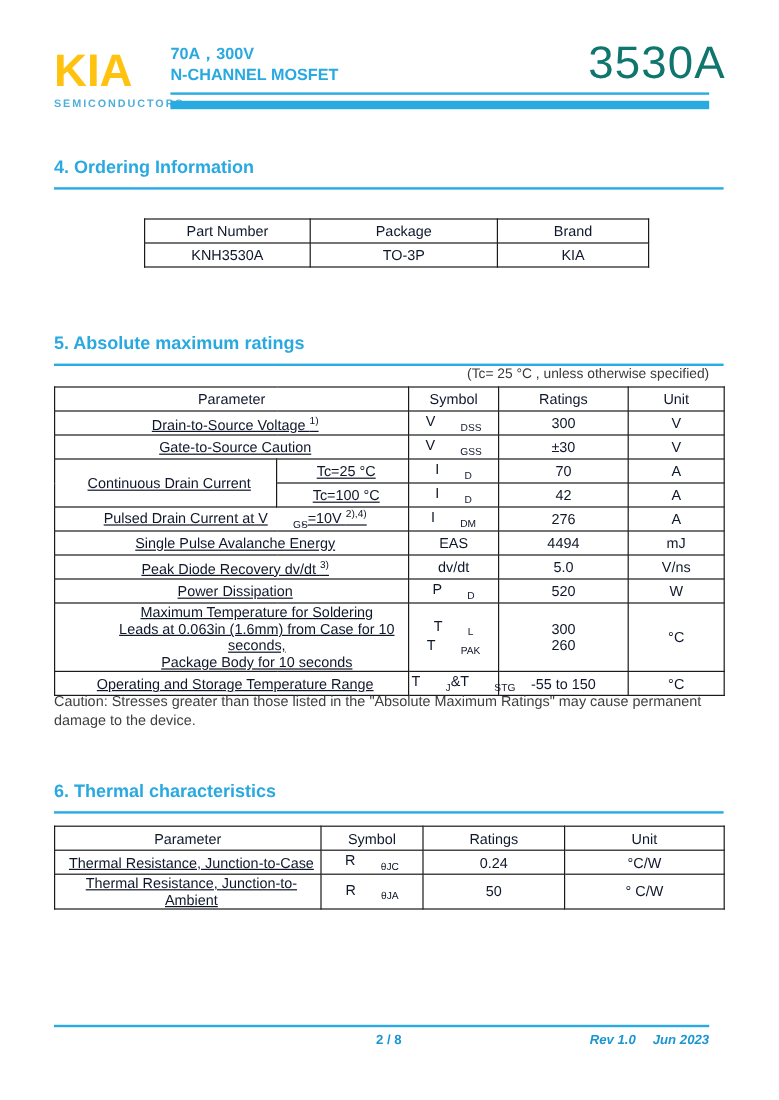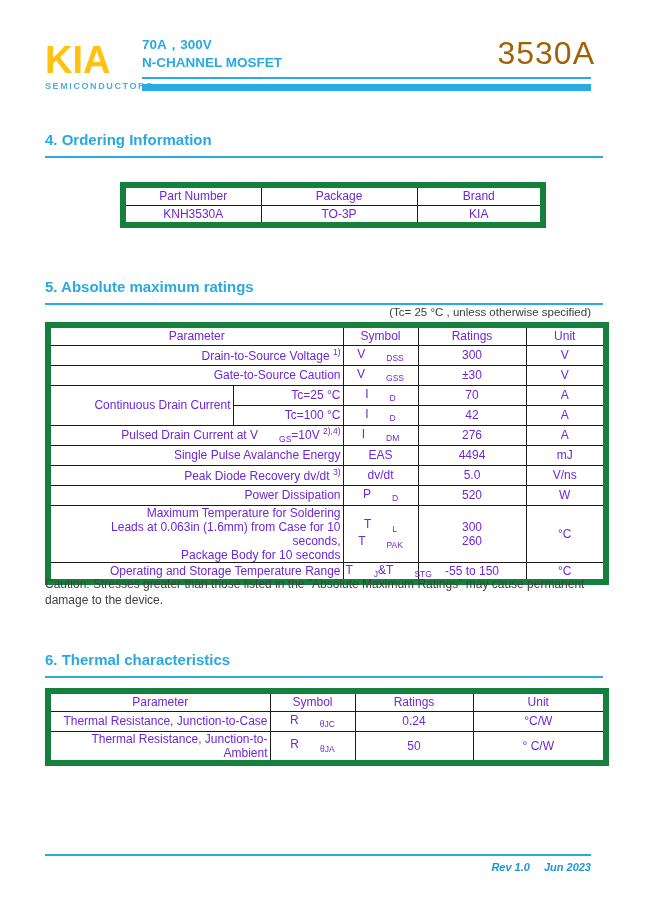--- a/index.html
+++ b/index.html
@@ -22,22 +22,22 @@
   }
   .logo-sub {
     margin-top: 3px; font-size: 9px; font-weight: bold;
     letter-spacing: 1.6px; color: #4FAFD9;
   }
   .product-block { position: absolute; left: 142px; top: 36px; }
   .product-line {
     font-size: 13.5px; font-weight: bold; color: #29A9E0; line-height: 18px;
   }
   .big-part {
-    position: absolute; right: 42px; top: 36px;
-    font-size: 32px; color: #a16207; line-height: 34px; letter-spacing: 1px;
+    position: absolute; right: 32px; top: 36px;
+    font-size: 38px; color: #0f766e; line-height: 34px; letter-spacing: 1px;
   }
   .hrule-thin { position: absolute; left: 142px; right: 46px; top: 77px; height: 2px; background: #29ABE2; }
   .hrule-thick { position: absolute; left: 142px; right: 46px; top: 84px; height: 7px; background: #29ABE2; }
 
   
   .section-title {
     position: absolute; left: 45px; width: 558px;
     font-size: 15px; font-weight: bold; color: #29A9E0;
     padding-bottom: 8px; border-bottom: 2px solid #29ABE2;
   }
@@ -46,32 +46,32 @@
   .sec6 { top: 651px; }
 
   .cond-note {
     position: absolute; right: 46px; top: 306px;
     font-size: 11.5px; color: #3a3a3a;
   }
 
   
   table.dtable {
     border-collapse: collapse;
-    border: 6px solid #15803d;
-    font-size: 12px; color: #6d28d9;
+    border: 1px solid #15803d;
+    font-size: 12px; color: #0f172a;
     table-layout: fixed;
   }
   .dtable th, .dtable td {
     border: 1px solid #1b1b1b;
     font-weight: normal;
     height: 20px;
     text-align: center;
     padding: 0 2px;
   }
-  .dtable td.param, .dtable td.param2 { text-align: right; padding-left: 8px; }
+  .dtable td.param, .dtable td.param2 { text-align: center; padding-left: 8px; text-decoration: underline; }
   sub { font-size: 8.5px; margin-left: 21px; }
   sup { font-size: 8.5px; }
 
   .ordering-table { position: absolute; left: 120px; top: 182px; width: 420px; }
   .abs-table { position: absolute; left: 45px; top: 322px; width: 558px; }
   .abs-table td.tall { height: 44px; padding-left: 44px; }
   .thermal-table { position: absolute; left: 45px; top: 688px; width: 558px; }
 
   .caution {
     position: absolute; left: 45px; top: 577px; width: 560px;
@@ -248,15 +248,16 @@
       <tr>
         <td class="param">Thermal Resistance, Junction-to-Ambient</td>
         <td><span>R</span><sub>θJA</sub></td>
         <td>50</td>
         <td>° C/W</td>
       </tr>
     </tbody>
   </table>
 
   <div class="footer-rule"></div>
+  <div class="footer-page">2 / 8</div>
   <div class="footer-rev"><span>Rev 1.0</span><span class="gap"></span><span>Jun 2023</span></div>
 
 </div>
 
 </body></html>

